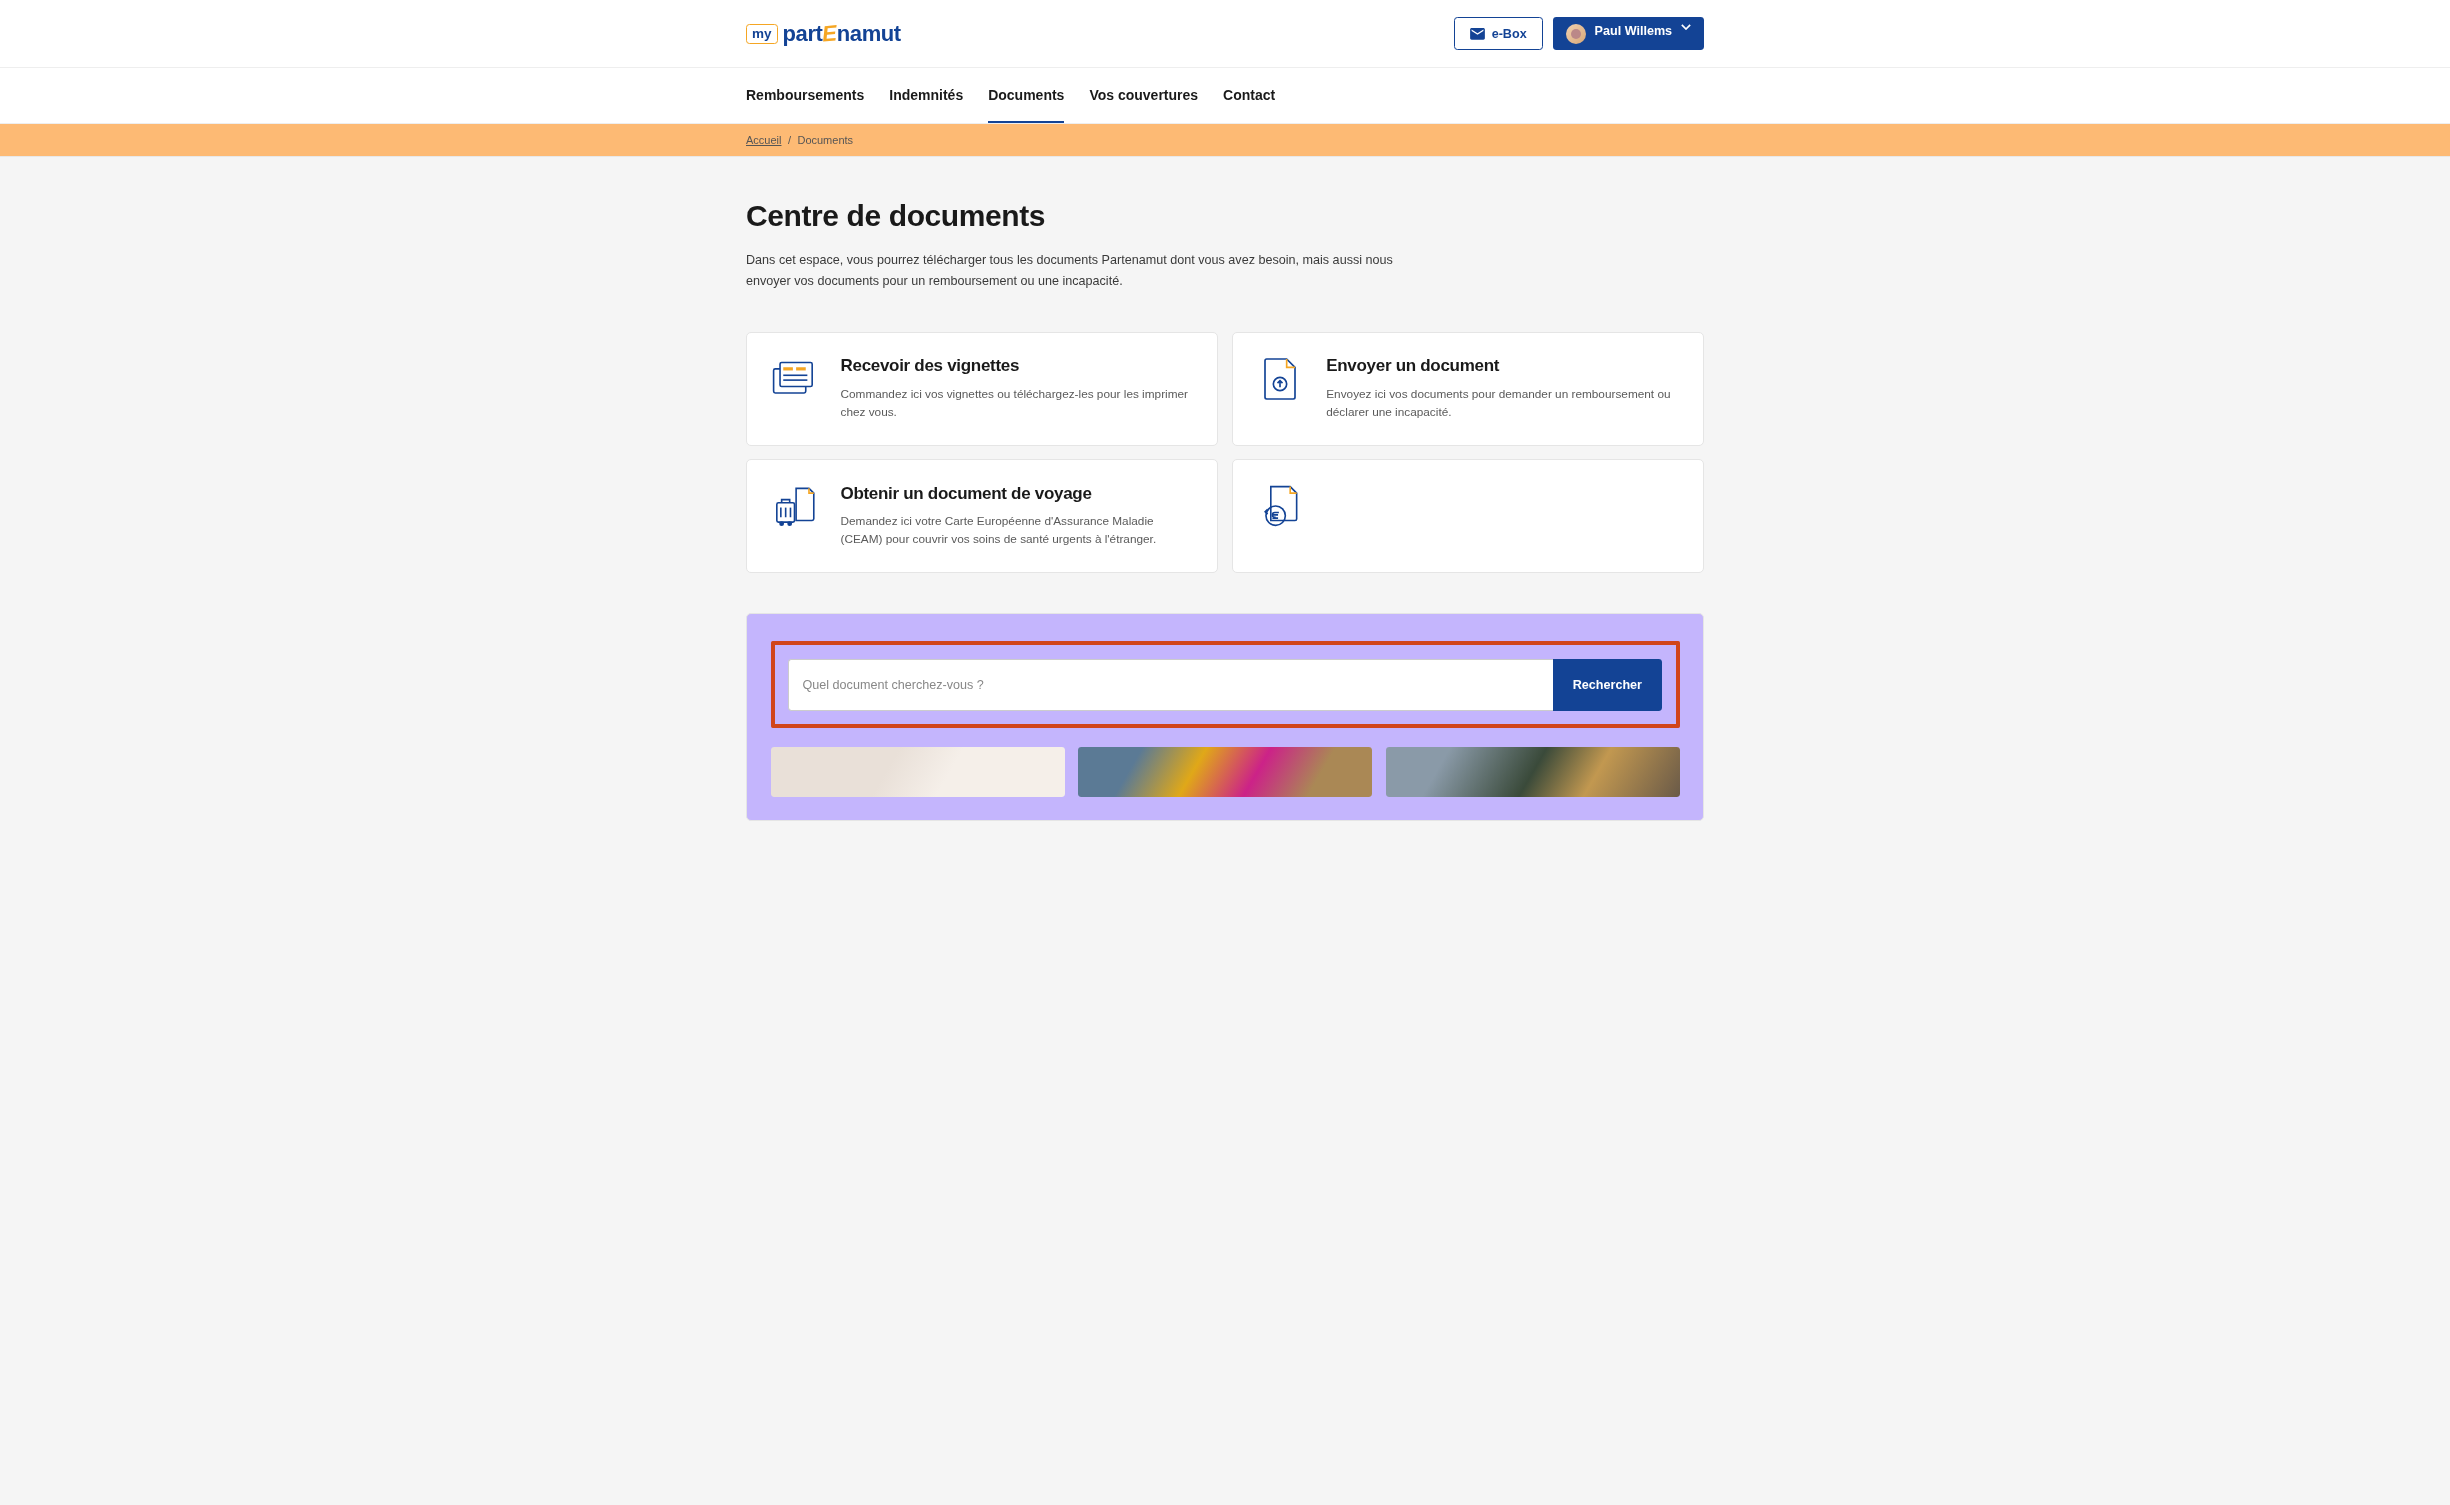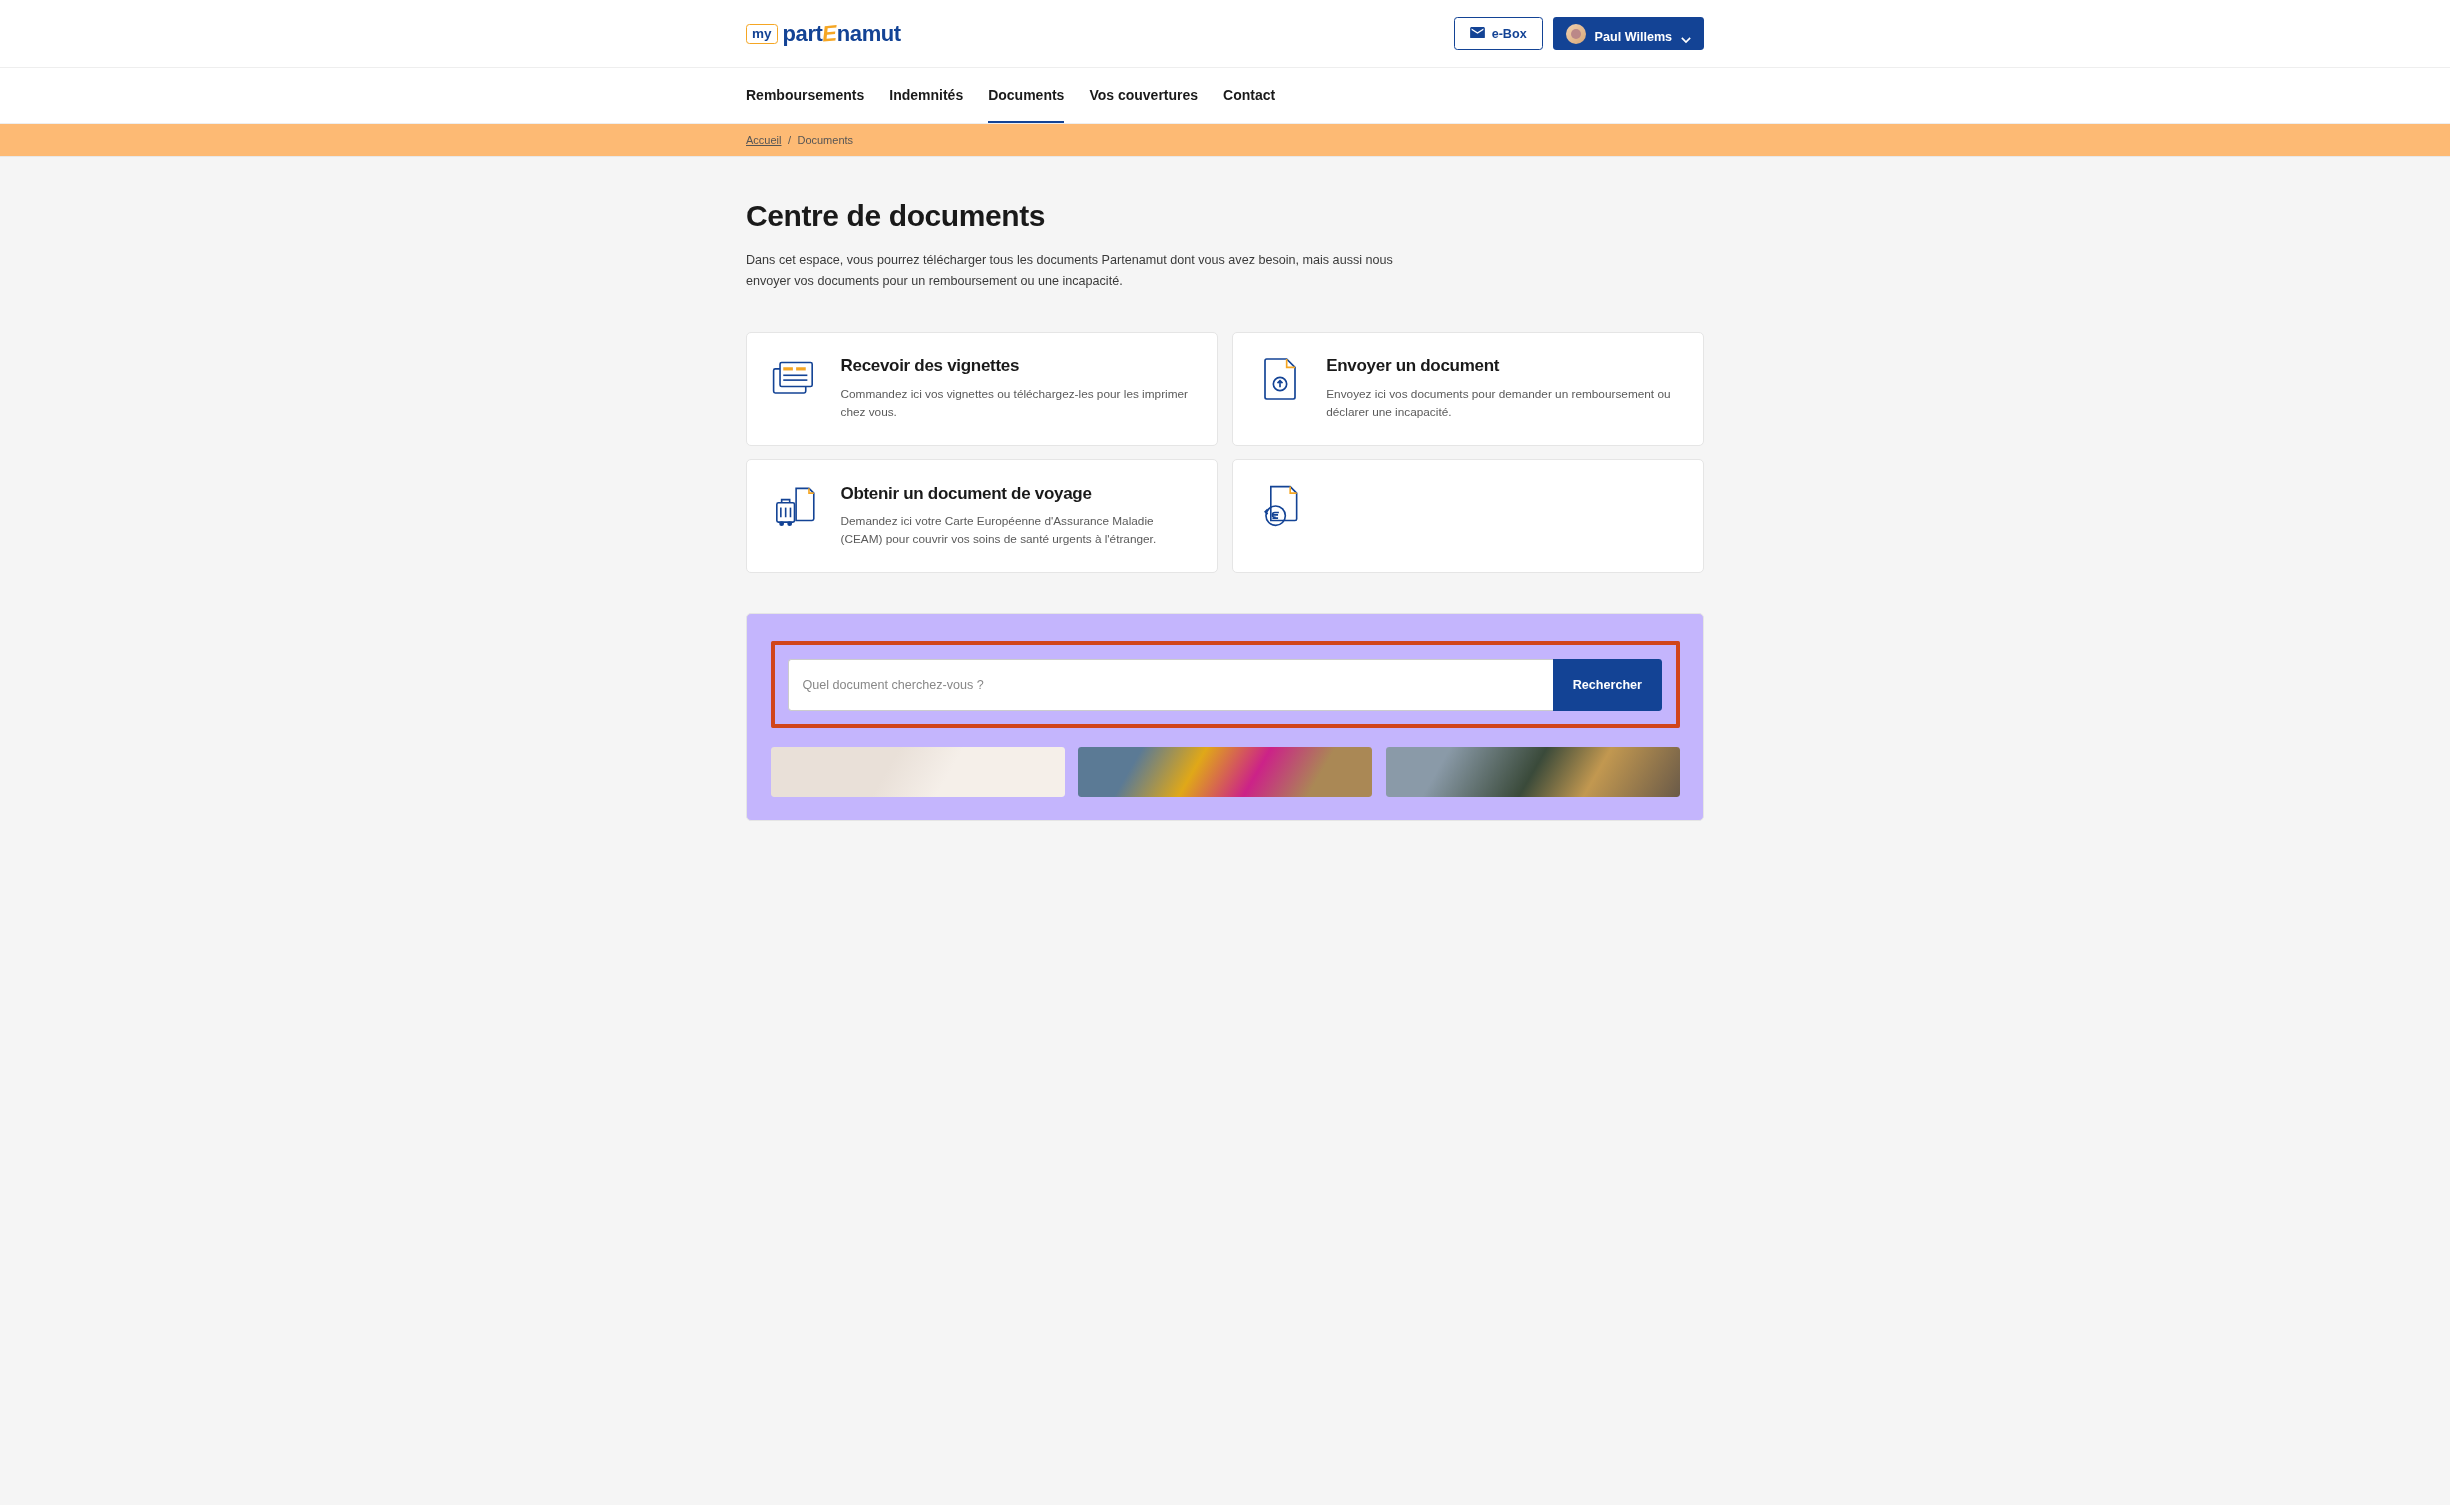--- a/index.html
+++ b/index.html
@@ -8,23 +8,23 @@
     .top-header { background: #fff; padding: 17px 0; }
     .container { max-width: 992px; margin: 0 auto; padding: 0 17px; }
     .top-header-inner { display: flex; justify-content: space-between; align-items: center; }
     
     .logo { display: flex; align-items: center; gap: 5px; font-size: 22px; font-weight: 600; color: #134395; }
     .logo-my { border: 1.7px solid #f5a623; border-radius: 3.4px; padding: 1.7px 5px; font-size: 13.5px; color: #134395; font-weight: 700; }
     .logo-text { letter-spacing: -0.4px; }
     .logo-e { color: #f5a623; font-style: italic; font-weight: 700; display: inline-block; transform: rotate(-5deg); }
     
     .header-actions { display: flex; gap: 10px; align-items: center; }
-    .ebox-btn { display: flex; gap: 6.7px; padding: 8.4px 15px; background: #fff; border: 1.7px solid #134395; border-radius: 3.4px; color: #134395; font-weight: 700; font-size: 12.6px; cursor: pointer; }
+    .ebox-btn { display: flex; align-items: center; gap: 6.7px; padding: 8.4px 15px; background: #fff; border: 1.7px solid #134395; border-radius: 3.4px; color: #134395; font-weight: 700; font-size: 12.6px; cursor: pointer; }
     .ebox-btn svg { width: 15px; height: 11.8px; }
-    .user-btn { display: flex; align-items: flex-end; gap: 8.4px; padding: 6.7px 13.5px; background: #134395; border: none; border-radius: 3.4px; color: #fff; font-weight: 700; font-size: 12.6px; cursor: pointer; }
+    .user-btn { display: flex; align-items: flex-start; gap: 8.4px; padding: 6.7px 13.5px; background: #134395; border: none; border-radius: 3.4px; color: #fff; font-weight: 700; font-size: 12.6px; cursor: pointer; }
     .avatar { width: 20px; height: 20px; border-radius: 50%; background: linear-gradient(135deg,#f0d0b0,#d8a878); display: flex; align-items: center; justify-content: center; overflow:hidden; }
     .avatar::after{content:"";width:10px;height:10px;border-radius:50%;background:#b88;}
     .chevron { width: 10px; height: 6.7px; }
     
     .nav-bar { background: #fff; border-top: 0.8px solid #eee; border-bottom: 0.8px solid #eee; }
     .nav-items { display: flex; gap: 25px; }
     .nav-item { padding: 18.5px 0; font-weight: 700; font-size: 14px; color: #1a1a1a; cursor: pointer; border-bottom: 2.5px solid transparent; }
     .nav-item.active { border-bottom-color: #134395; }
     
     .breadcrumb-wrap { background: #fdba74; padding: 10px 0; border-bottom: 0.8px solid #e8e8e8; }

